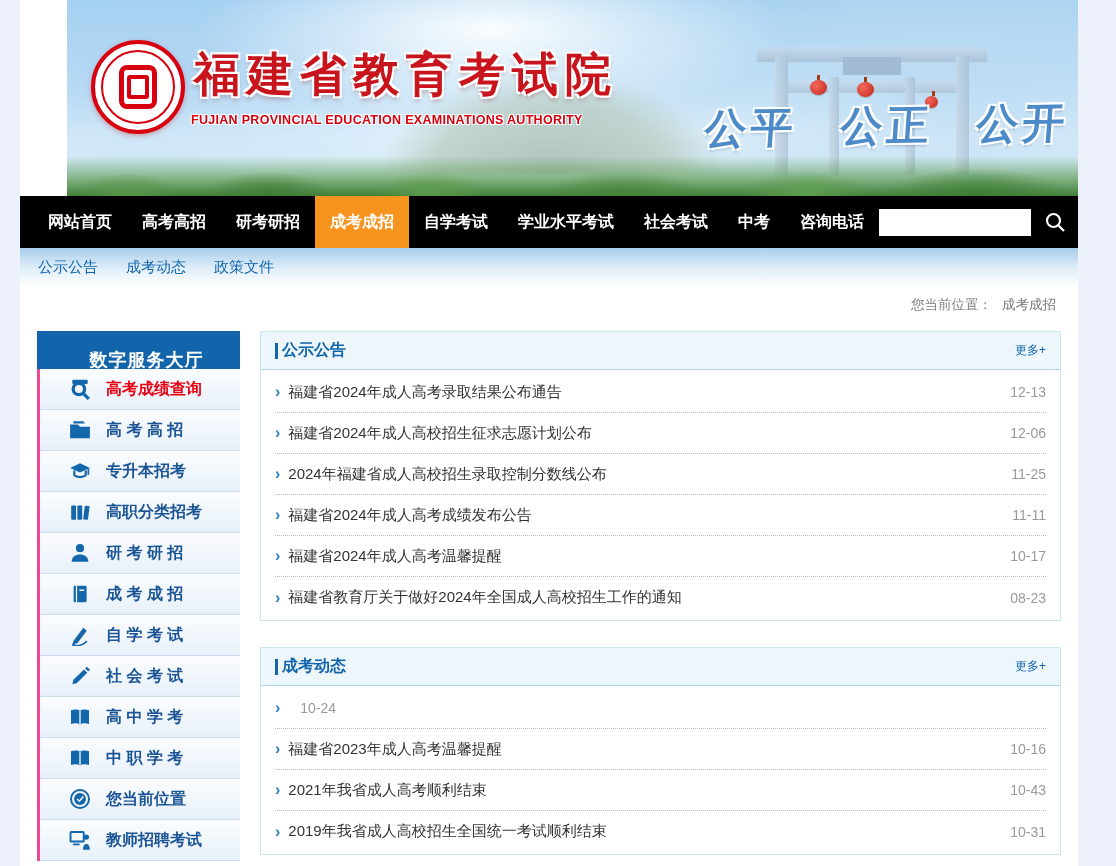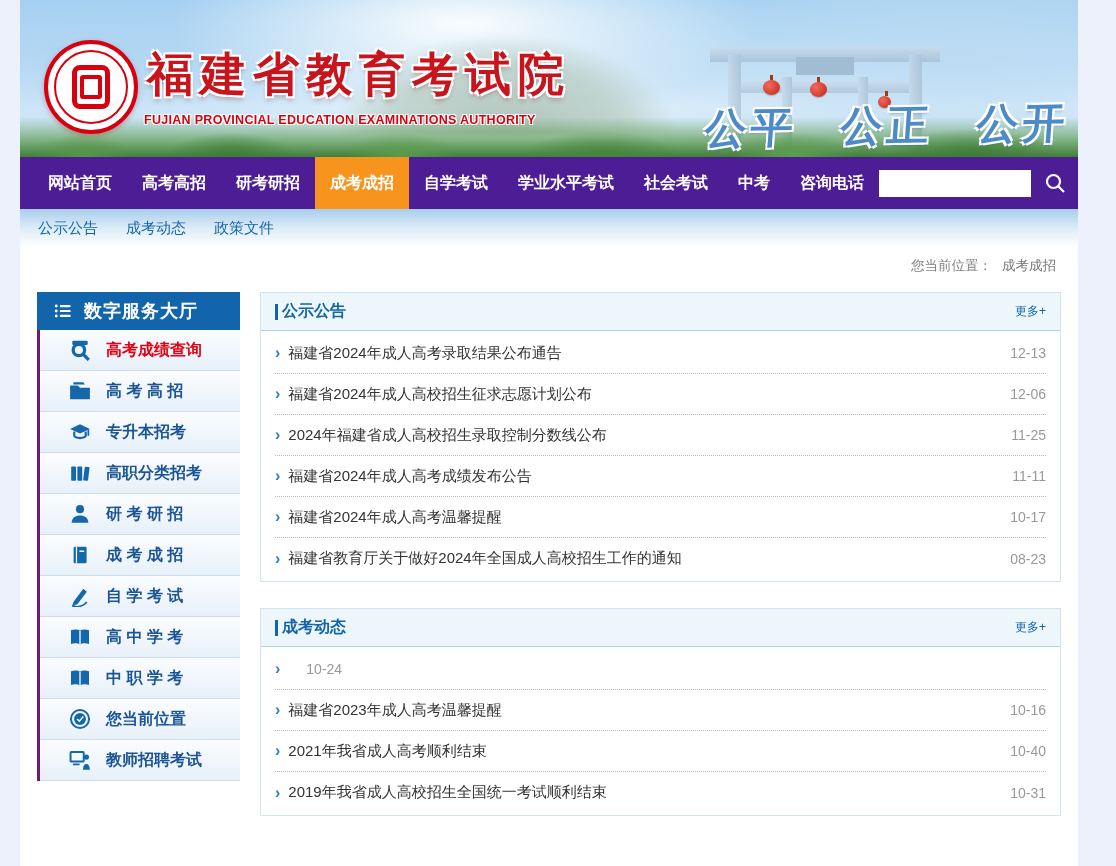--- a/index.html
+++ b/index.html
@@ -1,26 +1,27 @@
 <!DOCTYPE html>
 <html><head>
 <meta charset="utf-8">
 <style>
   * { margin:0; padding:0; box-sizing:border-box; }
   html,body { width:1116px; height:866px; overflow:hidden; }
   body { background:#edf1fb; font-family:"Liberation Sans","DejaVu Sans",sans-serif; }
   .page { position:relative; margin-left:20px; width:1058px; min-height:866px; background:#fff; }
 
   
-  .banner { position:relative; height:157px; overflow:hidden;
+  .banner { position:relative; height:196px; overflow:hidden;
     background:
       radial-gradient(ellipse 420px 130px at 42% 15%, rgba(255,255,255,.95), rgba(255,255,255,0) 70%),
       radial-gradient(ellipse 600px 260px at 88% 35%, rgba(188,219,243,.85), rgba(188,219,243,0) 72%),
       radial-gradient(ellipse 500px 200px at 8% 30%, rgba(173,211,242,.8), rgba(173,211,242,0) 70%),
       linear-gradient(180deg,#9ccdf0 0%,#c3e1f6 42%,#e2f1fb 68%,#cfe9f2 100%);
+    margin-left: 47px;
   }
   .mountain { position:absolute; left:265px; bottom:22px; width:440px; height:130px; opacity:.65; filter:blur(2px);
     background:radial-gradient(ellipse 50% 100% at 50% 100%, #96ad9b 0%, #b5c9bc 55%, rgba(181,201,188,0) 78%);
     border-radius:50% 50% 0 0; }
   .trees { position:absolute; left:0; right:0; bottom:0; height:40px;
     background:
       radial-gradient(70px 30px at 6% 95%, #57964a 0%, rgba(87,150,74,0) 70%),
       radial-gradient(90px 34px at 20% 100%, #3f7d36 0%, rgba(63,125,54,0) 72%),
       radial-gradient(80px 30px at 36% 92%, #5a9b4c 0%, rgba(90,155,76,0) 70%),
       radial-gradient(110px 36px at 55% 100%, #46853a 0%, rgba(70,133,58,0) 72%),
@@ -46,65 +47,65 @@
 
   .site-title { position:absolute; left:127px; top:44px; font-size:46px; font-weight:900; color:#c8151d; letter-spacing:7px; white-space:nowrap;
     text-shadow:-2px -2px 0 #fff, 2px -2px 0 #fff, -2px 2px 0 #fff, 2px 2px 0 #fff, 0 4px 5px rgba(120,30,30,.35); }
   .site-sub { position:absolute; left:124px; top:113px; font-size:12.5px; font-weight:bold; color:#d7000f; letter-spacing:.3px; white-space:nowrap;
     text-shadow:1px 1px 0 #fff, -1px -1px 0 #fff, 1px -1px 0 #fff, -1px 1px 0 #fff; }
   .slogan { position:absolute; right:10px; top:98px; font-size:42px; font-weight:bold; color:#4d8bc8; white-space:nowrap;
     word-spacing:28px; letter-spacing:4px; transform:skewX(-5deg) rotate(-1deg);
     text-shadow:-2px -2px 0 #fff, 2px -2px 0 #fff, -2px 2px 0 #fff, 2px 2px 0 #fff, 0 3px 3px rgba(60,90,140,.35); }
 
   
-  .mainnav { display:flex; align-items:stretch; height:52px; background:#4c1d95; padding-left:13px; padding-right:10px; }
+  .mainnav { display:flex; align-items:stretch; height:52px; background:#000000; padding-left:13px; padding-right:10px; }
   .nav-item { display:flex; align-items:center; padding:0 15px; color:#fff; font-size:16px; font-weight:bold; cursor:pointer; white-space:nowrap; }
   .nav-item.active { background:#f7941e; }
   .nav-search { margin-left:auto; display:flex; align-items:center; gap:12px; padding-right:6px; }
   .nav-search input { width:152px; height:27px; border:none; outline:none; background:#fff; padding:0 8px; font-size:14px; }
   .mag { width:24px; height:24px; cursor:pointer; }
 
   
   .subnav { display:flex; align-items:center; height:38px; gap:28px; padding-left:18px;
     background:linear-gradient(180deg,#a9cdeb 0%,#dcecf8 50%,#ffffff 100%); }
   .subnav a { color:#1365ab; font-size:15px; text-decoration:none; cursor:pointer; }
 
   
   .crumb { display:flex; justify-content:flex-end; align-items:center; height:38px; padding-right:22px; font-size:13.5px; color:#808080; }
   .crumb .cur { margin-left:10px; color:#777; cursor:pointer; }
 
   
   .content { display:flex; gap:20px; padding:7px 17px 0 17px; align-items:flex-start; }
 
   
   .sidebar { width:203px; flex:none; }
-  .side-head { height:38px; background:#1365ab; color:#fff; display:flex; align-items:center; gap:11px; padding-left:16px;
-    font-size:18px; font-weight:bold; letter-spacing:1px; }
-  .side-list { border-left:3px solid #701a75; }
+  .side-head { height:38px; background:#1365ab; color:#fff; display:flex; align-items:center; gap:17px; padding-left:16px;
+    font-size:18px; font-weight:bold; letter-spacing:1px;flex-direction:column; }
+  .side-list { border-left:3px solid #ec4899; }
   .side-item { height:41px; display:flex; align-items:center; gap:13px; padding-left:27px; cursor:pointer;
     background:linear-gradient(180deg,#fbfdff 0%,#e7f0f9 100%); border-bottom:1px solid #ccdded; }
   .side-item .icn { width:26px; height:22px; color:#1567ac; flex:none; }
   .side-item .lbl { font-size:16px; font-weight:bold; color:#1c5596; white-space:nowrap; }
   .side-item.active .lbl { color:#e60012; }
 
   
   .main { flex:1; min-width:0; }
   .card { background:#fff; border:1px solid #cfe5f1; }
   .card + .card { margin-top:26px; }
   .card-head { height:38px; display:flex; justify-content:space-between; align-items:center; padding:0 14px;
     background:#edf7fb; border-bottom:1px solid #aed4e6; }
   .card-title { display:flex; align-items:center; font-size:16px; font-weight:bold; color:#1365ab; }
   .card-title::before { content:""; width:3px; height:16px; background:#1365ab; margin-right:4px; }
   .more { font-size:12px; color:#1365ab; text-decoration:none; cursor:pointer; }
   .rows { padding:2px 14px; }
   .row { height:41px; display:flex; align-items:center; border-bottom:1px dotted #bbbbbb; cursor:pointer; }
   .rows .row:last-child { border-bottom:none; }
   .arrow { color:#2a7fc5; font-weight:bold; font-size:16px; margin-right:8px; line-height:1; }
   .row-title { flex:1; font-size:15px; color:#333; white-space:nowrap; overflow:hidden; text-overflow:ellipsis; }
-  .row-date { font-size:14px; color:#999; margin-left:18px; }
+  .row-date { font-size:14px; color:#999; margin-left:12px; }
 
   .defs { position:absolute; width:0; height:0; overflow:hidden; }
 </style>
 </head>
 <body>
 
 <svg class="defs" xmlns="http://www.w3.org/2000/svg">
   <symbol id="i-menu" viewBox="0 0 20 20">
     <circle cx="2.5" cy="4.5" r="1.6" fill="currentColor"></circle>
       <rect x="6.5" y="3.3" width="12" height="2.4" rx="1" fill="currentColor"></rect>
@@ -271,20 +272,26 @@
           <span class="lbl">成 考 成 招</span>
         </div>
         <div class="side-item">
           <svg class="icn">
               <use href="#i-penswirl"></use>
             </svg>
           <span class="lbl">自 学 考 试</span>
         </div>
         <div class="side-item">
           <svg class="icn">
+              <use href="#i-pen"></use>
+            </svg>
+          <span class="lbl">社 会 考 试</span>
+        </div>
+        <div class="side-item">
+          <svg class="icn">
               <use href="#i-openbook"></use>
             </svg>
           <span class="lbl">高 中 学 考</span>
         </div>
         <div class="side-item">
           <svg class="icn">
               <use href="#i-openbook"></use>
             </svg>
           <span class="lbl">中 职 学 考</span>
         </div>
@@ -355,21 +362,21 @@
             <span class="row-date">10-24</span>
           </div>
           <div class="row">
             <span class="arrow">›</span>
             <span class="row-title">福建省2023年成人高考温馨提醒</span>
             <span class="row-date">10-16</span>
           </div>
           <div class="row">
             <span class="arrow">›</span>
             <span class="row-title">2021年我省成人高考顺利结束</span>
-            <span class="row-date">10-40</span>
+            <span class="row-date">10-43</span>
           </div>
           <div class="row">
             <span class="arrow">›</span>
             <span class="row-title">2019年我省成人高校招生全国统一考试顺利结束</span>
             <span class="row-date">10-31</span>
           </div>
         </div>
       </section>
 
     </main>

